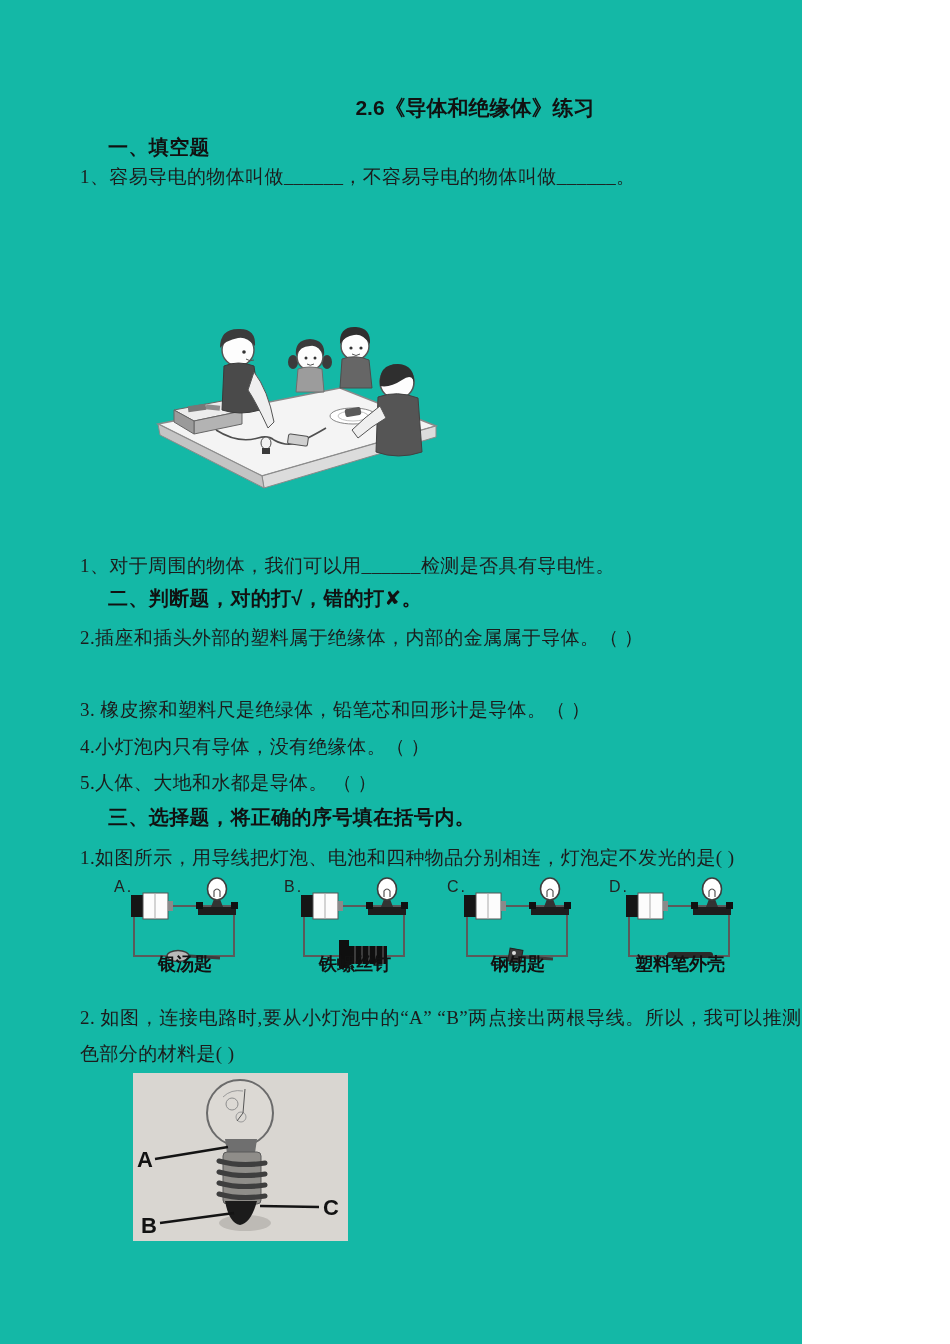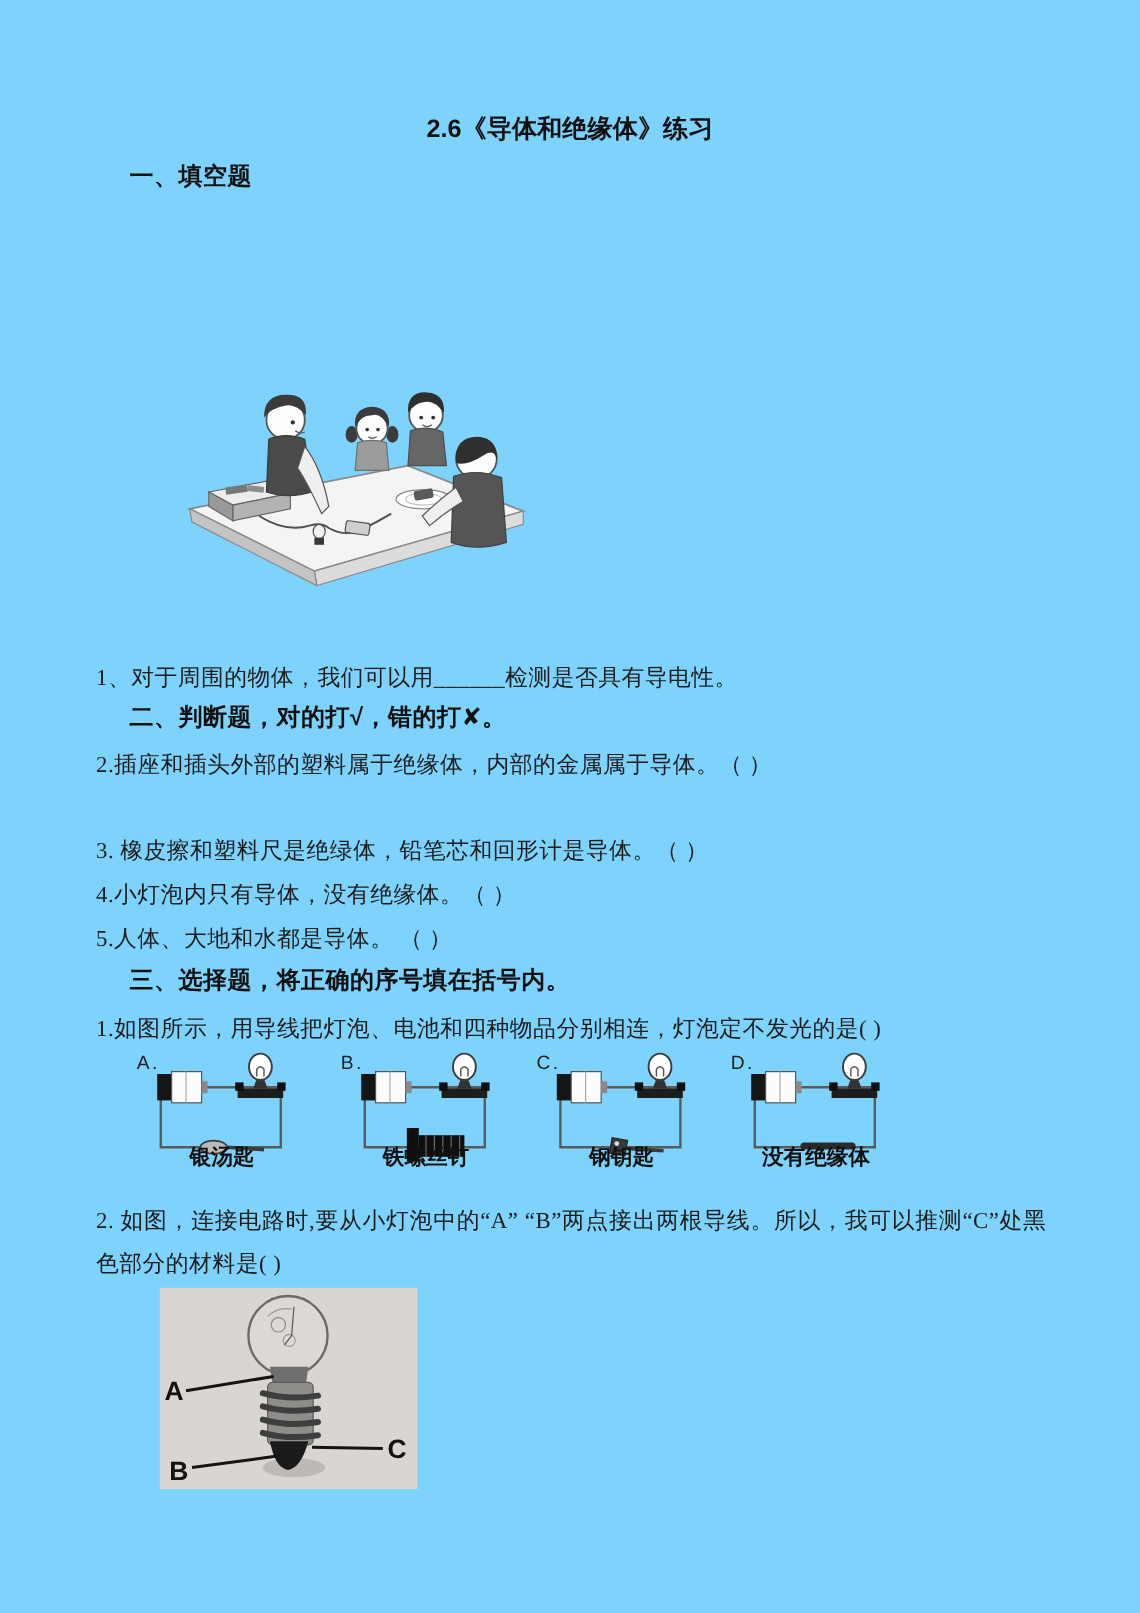--- a/index.html
+++ b/index.html
@@ -1,17 +1,17 @@
 <!DOCTYPE html>
 <html><head>
 <meta charset="utf-8">
 <style>
   html,body{margin:0;padding:0;background:#ffffff;}
   .page{
-    position:relative;width:950px;height:1344px;background:#7dd3fc;
+    position:relative;width:802px;height:1344px;background:#14b8a6;
     font-family:"Liberation Serif","DejaVu Serif",serif;color:#1c1c1c;
     overflow:hidden;
   }
   .title{
     position:absolute;left:0;top:96px;width:950px;text-align:center;
     font-size:21px;font-weight:bold;line-height:1.1;
     font-family:"Liberation Sans","DejaVu Sans",sans-serif;color:#111;
   }
   .h{
     position:absolute;left:80px;font-size:20px;font-weight:bold;line-height:1.05;
@@ -46,20 +46,21 @@
   }
 </style>
 </head>
 <body>
 
 <div class="page">
 
   <div class="title">2.6《导体和绝缘体》练习</div>
 
   <div class="h" style="top:137px">一、填空题</div>
+  <div class="line" style="top:167px">1、容易导电的物体叫做______，不容易导电的物体叫做______。</div>
 
   <div class="illus">
     <svg viewBox="0 0 292 188" width="292" height="188">
 
       <g>
         <polygon points="8,122 190,86 286,124 112,174" fill="#f4f4f4" stroke="#8a8a8a" stroke-width="1.5"></polygon>
         <polygon points="112,174 286,124 286,135 114,186" fill="#dcdcdc" stroke="#8a8a8a"></polygon>
         <polygon points="8,122 112,174 114,186 10,133" fill="#c4c4c4" stroke="#8a8a8a"></polygon>
       </g>
 
@@ -234,21 +235,21 @@
           <rect x="82" y="26" width="7" height="7" fill="#101010"></rect>
           <rect x="117" y="26" width="7" height="7" fill="#101010"></rect>
           <path d="M97 31 L109 31 L106 23 L100 23 Z" fill="#333"></path>
           <ellipse cx="103" cy="13" rx="9.5" ry="11" fill="#fff" stroke="#3d3d3d" stroke-width="1.6"></ellipse>
           <path d="M100 21 V15 Q103 11 106 15 V21" fill="none" stroke="#555" stroke-width="1.2"></path>
         </g>
         <g>
           <rect x="58" y="76" width="46" height="6" rx="3" fill="#2a2a2a"></rect>
         </g>
       </svg>
-      <div class="ccaption">没有绝缘体</div>
+      <div class="ccaption">塑料笔外壳</div>
     </div>
 
   </div>
 
   <div class="para" style="top:1000px">2. 如图，连接电路时,要从小灯泡中的“A” “B”两点接出两根导线。所以，我可以推测“C”处黑色部分的材料是(  )</div>
 
   <div class="photo">
     <svg viewBox="0 0 215 168" width="215" height="168">
       <rect width="215" height="168" fill="#d9d6d1"></rect>
       <ellipse cx="112" cy="150" rx="26" ry="8" fill="#bdbab5"></ellipse>

